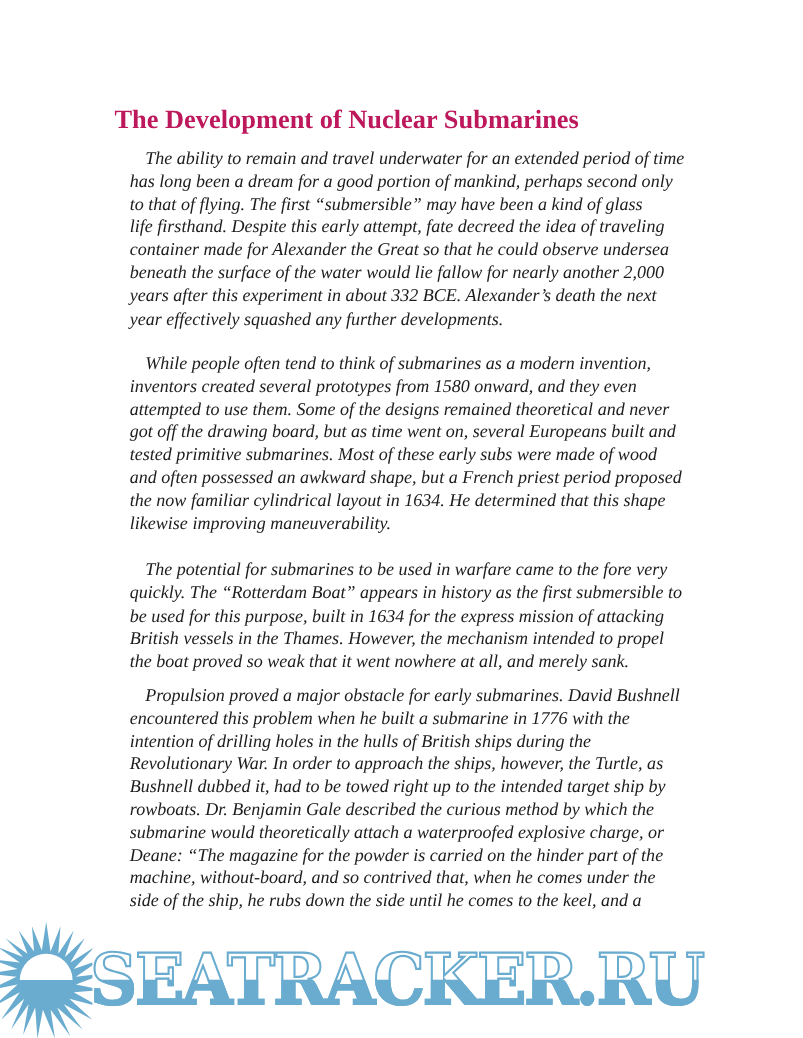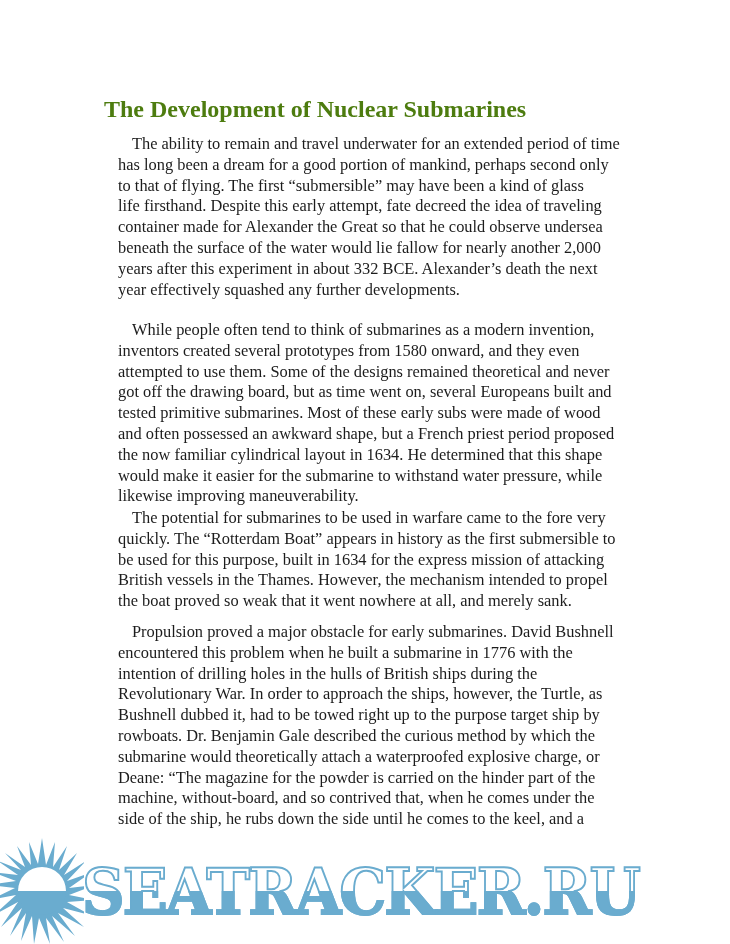--- a/index.html
+++ b/index.html
@@ -1,29 +1,29 @@
 <!DOCTYPE html>
 <html><head>
   <meta charset="utf-8">
   <style>
     html, body { margin: 0; padding: 0; background: #ffffff; }
     body { width: 730px; height: 944px; position: relative; overflow: hidden; }
     .page { position: absolute; left: 0; top: 0; width: 730px; height: 944px; background: #fff; }
     .title {
       position: absolute; left: 104px; top: 94px; margin: 0;
       font-family: "Liberation Serif", serif; font-weight: bold;
-      font-size: 24px; line-height: 30px; color: #4d7c0f;
+      font-size: 24px; line-height: 30px; color: #be185d;
       white-space: nowrap;
     }
     .para {
       position: absolute; left: 118px; width: 540px; margin: 0;
       font-family: "Liberation Serif", serif; font-size: 16.4px;
       line-height: 20.8px; color: #1c1c1c;
     }
-    .para span.line { display: block; white-space: nowrap; }
+    .para span.line { display: block; white-space: nowrap; font-style: italic; }
     .para span.line.first { text-indent: 14px; }
     #p1 { top: 134px; }
     #p2 { top: 310px; margin-top: 10px; }
     #p3 { top: 508px; }
     #p4 { top: 622px; }
     .watermark {
       position: absolute; left: 0; top: 838px; width: 594px; height: 106px;
     }
     .wm-text {
       position: absolute; left: 82px; top: 22px;
@@ -55,38 +55,37 @@
   </div>
 
   <div class="para" id="p2">
     <span class="line first">While people often tend to think of submarines as a modern invention,</span>
     <span class="line">inventors created several prototypes from 1580 onward, and they even</span>
     <span class="line">attempted to use them. Some of the designs remained theoretical and never</span>
     <span class="line">got off the drawing board, but as time went on, several Europeans built and</span>
     <span class="line">tested primitive submarines. Most of these early subs were made of wood</span>
     <span class="line">and often possessed an awkward shape, but a French priest period proposed</span>
     <span class="line">the now familiar cylindrical layout in 1634. He determined that this shape</span>
-    <span class="line">would make it easier for the submarine to withstand water pressure, while</span>
     <span class="line">likewise improving maneuverability.</span>
   </div>
 
   <div class="para" id="p3">
     <span class="line first">The potential for submarines to be used in warfare came to the fore very</span>
     <span class="line">quickly. The “Rotterdam Boat” appears in history as the first submersible to</span>
     <span class="line">be used for this purpose, built in 1634 for the express mission of attacking</span>
     <span class="line">British vessels in the Thames. However, the mechanism intended to propel</span>
     <span class="line">the boat proved so weak that it went nowhere at all, and merely sank.</span>
   </div>
 
   <div class="para" id="p4">
     <span class="line first">Propulsion proved a major obstacle for early submarines. David Bushnell</span>
     <span class="line">encountered this problem when he built a submarine in 1776 with the</span>
     <span class="line">intention of drilling holes in the hulls of British ships during the</span>
     <span class="line">Revolutionary War. In order to approach the ships, however, the Turtle, as</span>
-    <span class="line">Bushnell dubbed it, had to be towed right up to the purpose target ship by</span>
+    <span class="line">Bushnell dubbed it, had to be towed right up to the intended target ship by</span>
     <span class="line">rowboats. Dr. Benjamin Gale described the curious method by which the</span>
     <span class="line">submarine would theoretically attach a waterproofed explosive charge, or</span>
     <span class="line">Deane: “The magazine for the powder is carried on the hinder part of the</span>
     <span class="line">machine, without-board, and so contrived that, when he comes under the</span>
     <span class="line">side of the ship, he rubs down the side until he comes to the keel, and a</span>
   </div>
 
   <div class="watermark">
     <svg width="84" height="106" viewBox="0 0 84 106" style="position:absolute;left:0;top:0;">
       <g transform="translate(42,53)">

